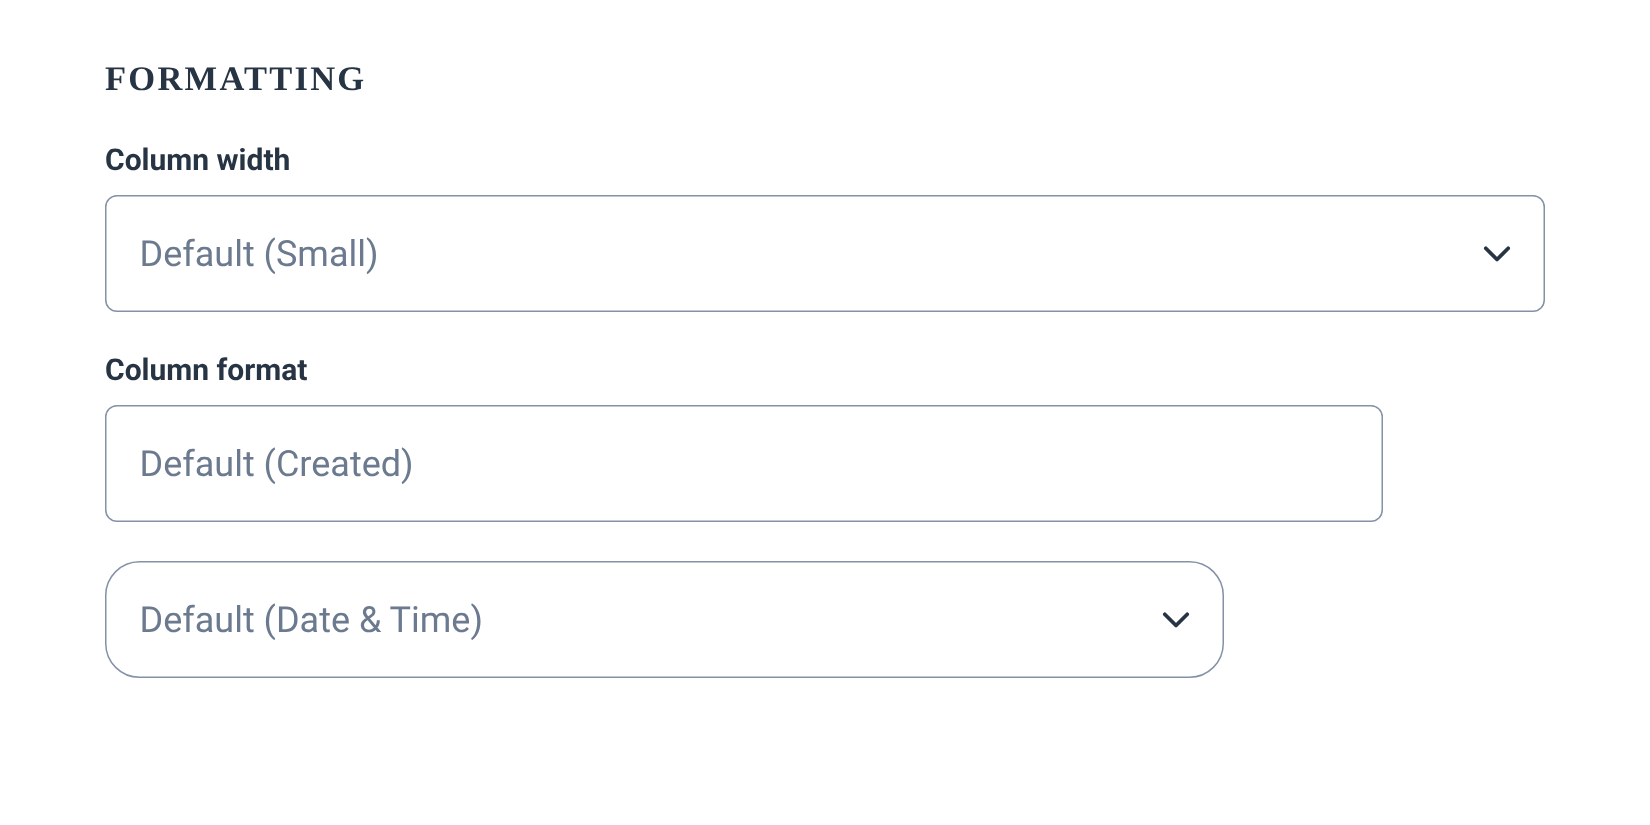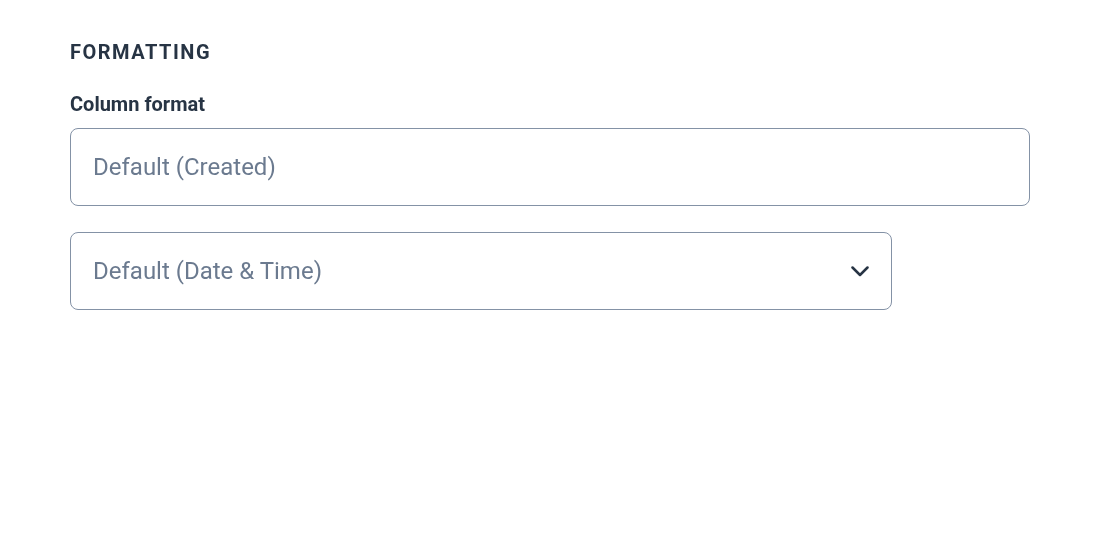--- a/index.html
+++ b/index.html
@@ -7,26 +7,27 @@
       padding: 0;
       box-sizing: border-box;
     }
     body {
       font-family: -apple-system, BlinkMacSystemFont, "Segoe UI", Roboto, Helvetica, Arial, sans-serif;
       background: #ffffff;
       padding: 40px 70px;
       width: 1100px;
     }
     .section-header {
-      font-size: 20px;
+      font-size: 23px;
       font-weight: 700;
       letter-spacing: 1.5px;
       text-transform: uppercase;
       color: #273444;
       margin-bottom: 28px;
+      font-family: Liberation Serif, serif;
     }
     .field-group {
       margin-bottom: 26px;
     }
     .field-label {
       font-size: 20px;
       font-weight: 700;
       color: #273444;
       margin-bottom: 12px;
       display: block;
@@ -39,21 +40,22 @@
       border-radius: 8px;
       height: 78px;
       padding: 0 22px;
       cursor: pointer;
       background: #ffffff;
     }
     .select-wrapper.full {
       width: 960px;
     }
     .select-wrapper.medium {
-      width: 822px;
+      width: 746px;
+      border-radius: 23px;
     }
     .select-value {
       font-size: 24px;
       color: #6b7a8f;
       flex: 1;
     }
     .chevron {
       flex-shrink: 0;
       width: 18px;
       height: 18px;
@@ -65,35 +67,46 @@
       width: 18px;
       height: 11px;
     }
     .text-input {
       border: 1px solid #8492a6;
       border-radius: 8px;
       height: 78px;
       padding: 0 22px;
       font-size: 24px;
       color: #6b7a8f;
-      width: 960px;
+      width: 852px;
       background: #ffffff;
       outline: none;
       font-family: inherit;
     }
     .text-input::placeholder {
       color: #6b7a8f;
     }
   </style>
 </head>
 <body>
 
 <div>
   <div class="section-header">FORMATTING</div>
 
+  <div class="field-group">
+    <label class="field-label">Column width</label>
+    <div class="select-wrapper full">
+      <span class="select-value">Default (Small)</span>
+      <span class="chevron">
+        <svg viewBox="0 0 18 11" fill="none" xmlns="http://www.w3.org/2000/svg">
+          <path d="M1.5 1.5L9 9L16.5 1.5" stroke="#273444" stroke-width="2.5" stroke-linecap="round" stroke-linejoin="round"></path>
+        </svg>
+      </span>
+    </div>
+  </div>
 
   <div class="field-group">
     <label class="field-label">Column format</label>
     <input type="text" class="text-input" placeholder="Default (Created)" style="">
   </div>
 
   <div class="field-group">
     <div class="select-wrapper medium">
       <span class="select-value">Default (Date &amp; Time)</span>
       <span class="chevron">

